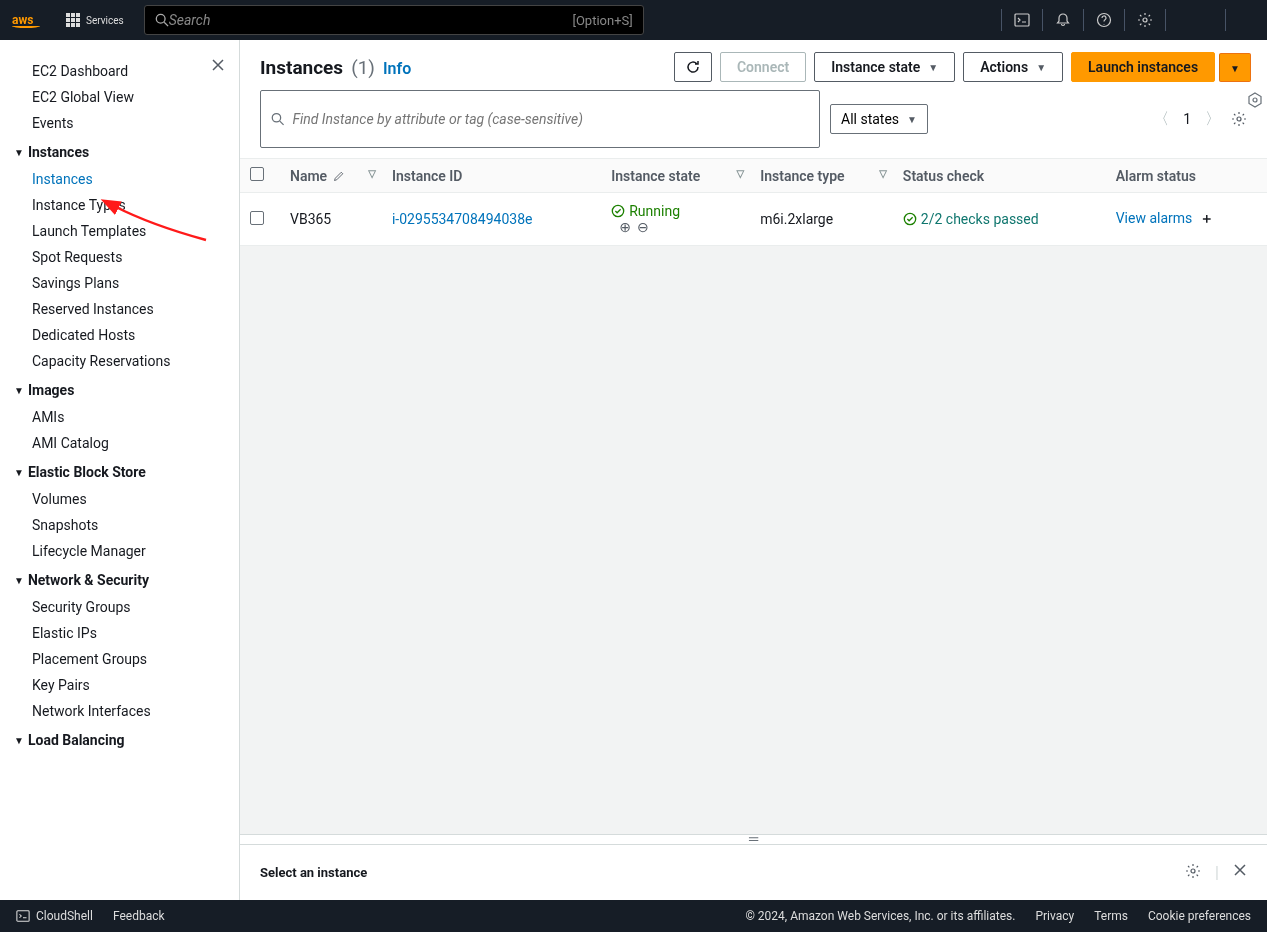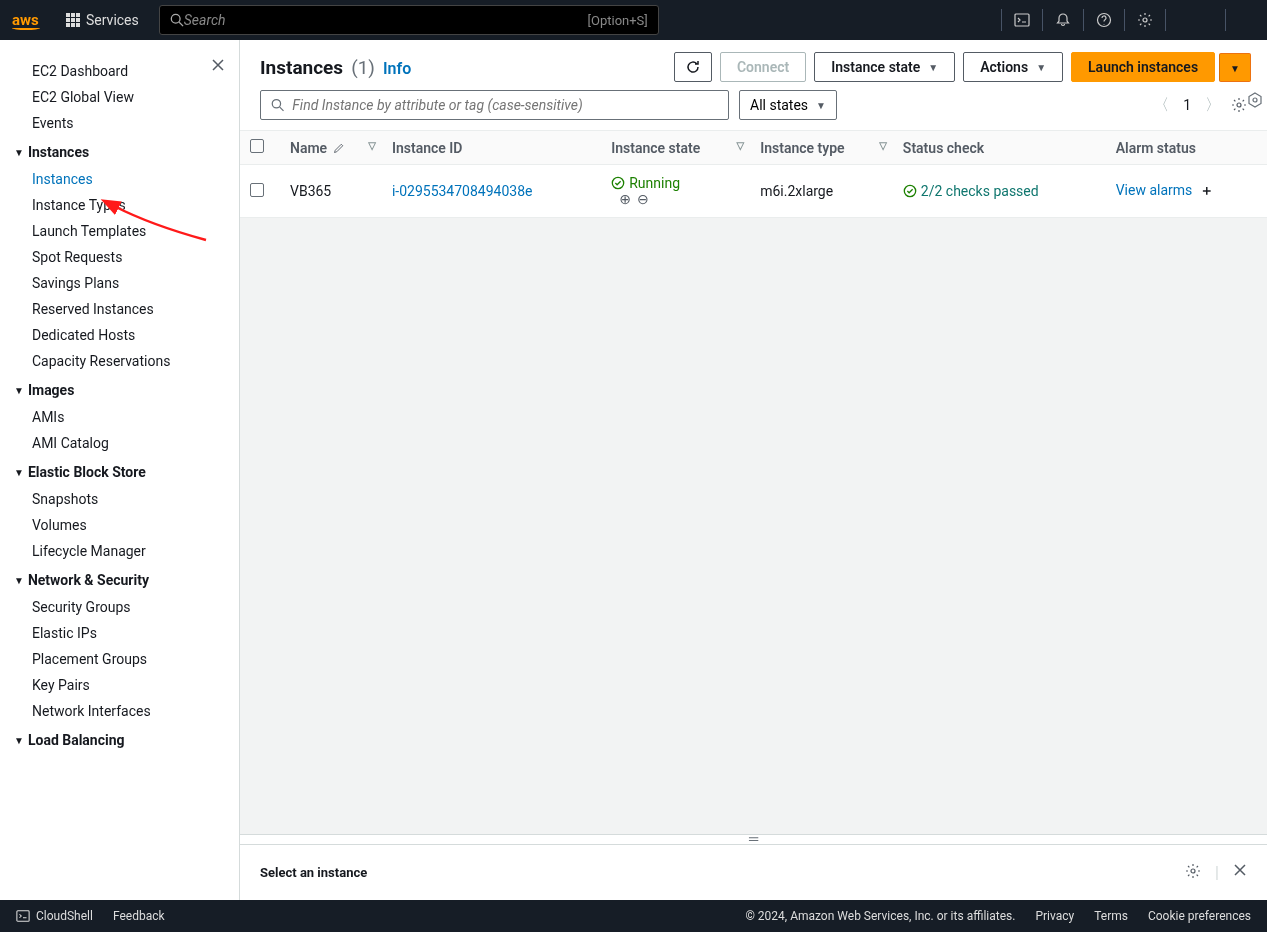--- a/index.html
+++ b/index.html
@@ -1,22 +1,22 @@
 <!DOCTYPE html>
 <html><head>
 <meta charset="utf-8">
 <style>
 * { box-sizing: border-box; margin: 0; padding: 0; font-family: -apple-system, BlinkMacSystemFont, "Segoe UI", Roboto, Helvetica, Arial, sans-serif; }
 body { background: #f2f3f3; height: 932px; width: 1267px; overflow: hidden; position: relative; }
 
 
 .topnav { background: #161d26; height: 40px; display: flex; align-items: center; color: #ddd; padding: 0 12px; }
-.aws-logo { color: #f90; font-weight: 700; font-size: 15px; margin-right: 16px; }
+.aws-logo { color: #f90; font-weight: 700; font-size: 12px; margin-right: 16px; }
 .aws-logo .smile { display:block; height:4px; border-bottom: 2px solid #f90; border-radius: 0 0 100% 100%; margin-top:-3px; width:28px;}
-.services-btn { display:flex; align-items:center; gap:6px; color:#ddd; font-size:14px; cursor:pointer; padding:0 10px; height:100%;}
+.services-btn { display:flex; align-items:center; gap:6px; color:#ddd; font-size:10px; cursor:pointer; padding:0 10px; height:100%;}
 .grid-icon { display:inline-grid; grid-template-columns: repeat(3,4px); grid-template-rows:repeat(3,4px); gap:1px;}
 .grid-icon span{background:#ddd;width:4px;height:4px;}
 .topsearch { background:#000; border:1px solid #444; border-radius:3px; height:30px; width:500px; display:flex; align-items:center; padding:0 10px; margin-left:10px; color:#aaa; font-size:14px;}
 .topsearch .kbd{margin-left:auto;color:#888;font-size:13px;}
 .topnav-spacer{flex:1;}
 .topnav-icon{color:#ccc; padding:0 12px; height:22px;display:flex;align-items:center;cursor:pointer;border-left:1px solid #475366;}
 .topnav-icon:first-of-type{border-left:none;}
 
 
 .sidebar { position:absolute; top:40px; bottom:32px; left:0; width:240px; background:#fff; overflow-y:auto; padding:18px 0 18px 0; border-right:1px solid #d5dbdb;}
@@ -39,21 +39,21 @@
 .info-link{color:#0073bb;font-size:16px;cursor:pointer;font-weight:600;}
 .toolbar-spacer{flex:1;}
 .btn{background:#fff;border:1px solid #545b64;color:#16191f;padding:6px 16px;font-size:14px;border-radius:2px;cursor:pointer;display:flex;align-items:center;gap:8px;font-weight:600;}
 .btn.iconbtn{padding:6px 10px;}
 .btn.disabled{color:#aab7b8;border-color:#aab7b8;cursor:default;}
 .btn .caret{font-size:10px;color:#545b64;}
 .btn.primary{background:#ff9900;border-color:#ff9900;color:#16191f;}
 .btn-split-caret{background:#ff9900;border:1px solid #ec7211;padding:6px 10px;border-radius:2px;margin-left:-4px;border-left-color:#d86f00;cursor:pointer;}
 
 .searchrow{padding:0 20px 10px 20px;display:flex;align-items:center;gap:10px;background:#fff;}
-.instance-search{display:flex;align-items:center;border:1px solid #687078;border-radius:2px;padding:6px 10px;width:469px;gap:8px;justify-content:space-between;}
+.instance-search{display:flex;align-items:center;border:1px solid #687078;border-radius:2px;padding:20px 10px;width:560px;gap:8px;justify-content:space-between;}
 .instance-search input{border:none;outline:none;font-size:14px;width:100%;font-style:italic;color:#687078;}
 .states-dd{border:1px solid #687078;border-radius:2px;padding:6px 10px;display:flex;align-items:center;gap:8px;font-size:14px;cursor:pointer;}
 .searchrow-spacer{flex:1;}
 .page-nav{display:flex;align-items:center;gap:14px;color:#687078;}
 .page-nav .pg{color:#16191f;font-size:14px;}
 .page-nav .arrow{cursor:pointer;color:#aab7b8;}
 .gear-icon{color:#545b64;cursor:pointer;}
 
 
 .table-wrap{background:#fff;border-top:1px solid #eaeded;flex:0 0 auto;}
@@ -160,22 +160,22 @@
       <div class="side-item">Launch Templates</div>
       <div class="side-item">Spot Requests</div>
       <div class="side-item">Savings Plans</div>
       <div class="side-item">Reserved Instances</div>
       <div class="side-item">Dedicated Hosts</div>
       <div class="side-item">Capacity Reservations</div>
       <div class="side-header"><span class="caret">▼</span>Images</div>
       <div class="side-item">AMIs</div>
       <div class="side-item">AMI Catalog</div>
       <div class="side-header"><span class="caret">▼</span>Elastic Block Store</div>
+      <div class="side-item">Volumes</div>
       <div class="side-item">Snapshots</div>
-      <div class="side-item">Volumes</div>
       <div class="side-item">Lifecycle Manager</div>
       <div class="side-header"><span class="caret">▼</span>Network &amp; Security</div>
       <div class="side-item">Security Groups</div>
       <div class="side-item">Elastic IPs</div>
       <div class="side-item">Placement Groups</div>
       <div class="side-item">Key Pairs</div>
       <div class="side-item">Network Interfaces</div>
       <div class="side-header"><span class="caret">▼</span>Load Balancing</div>
     </div>
 </div>

